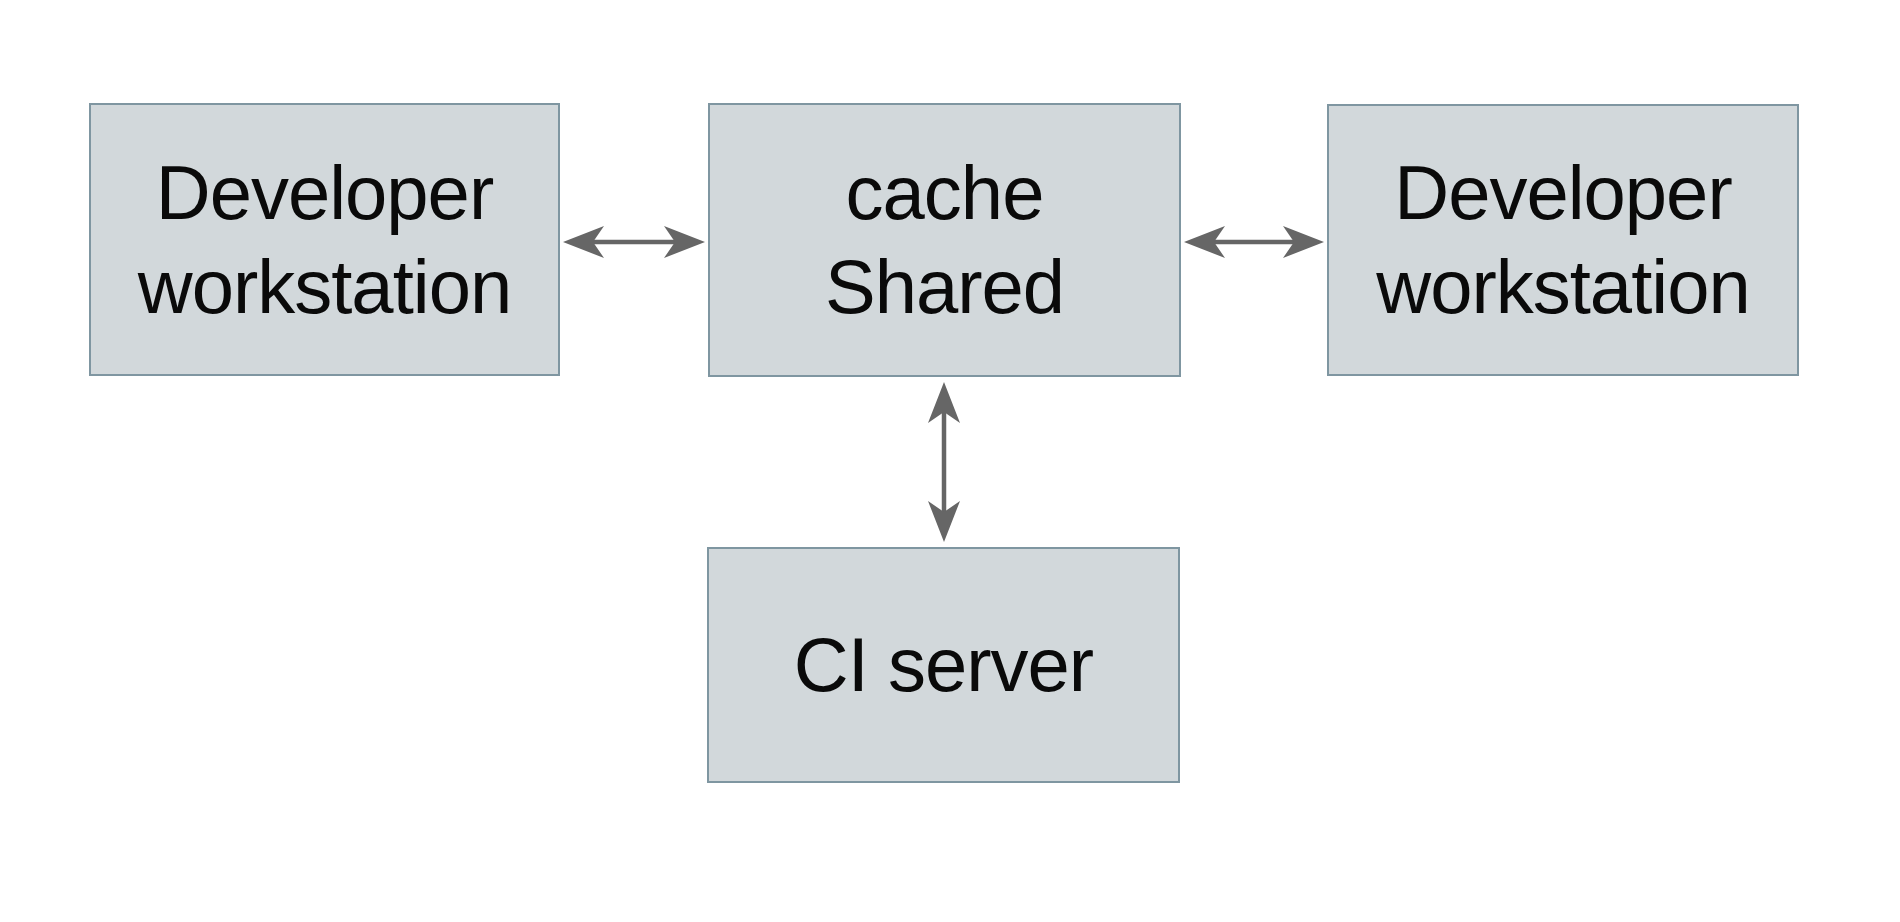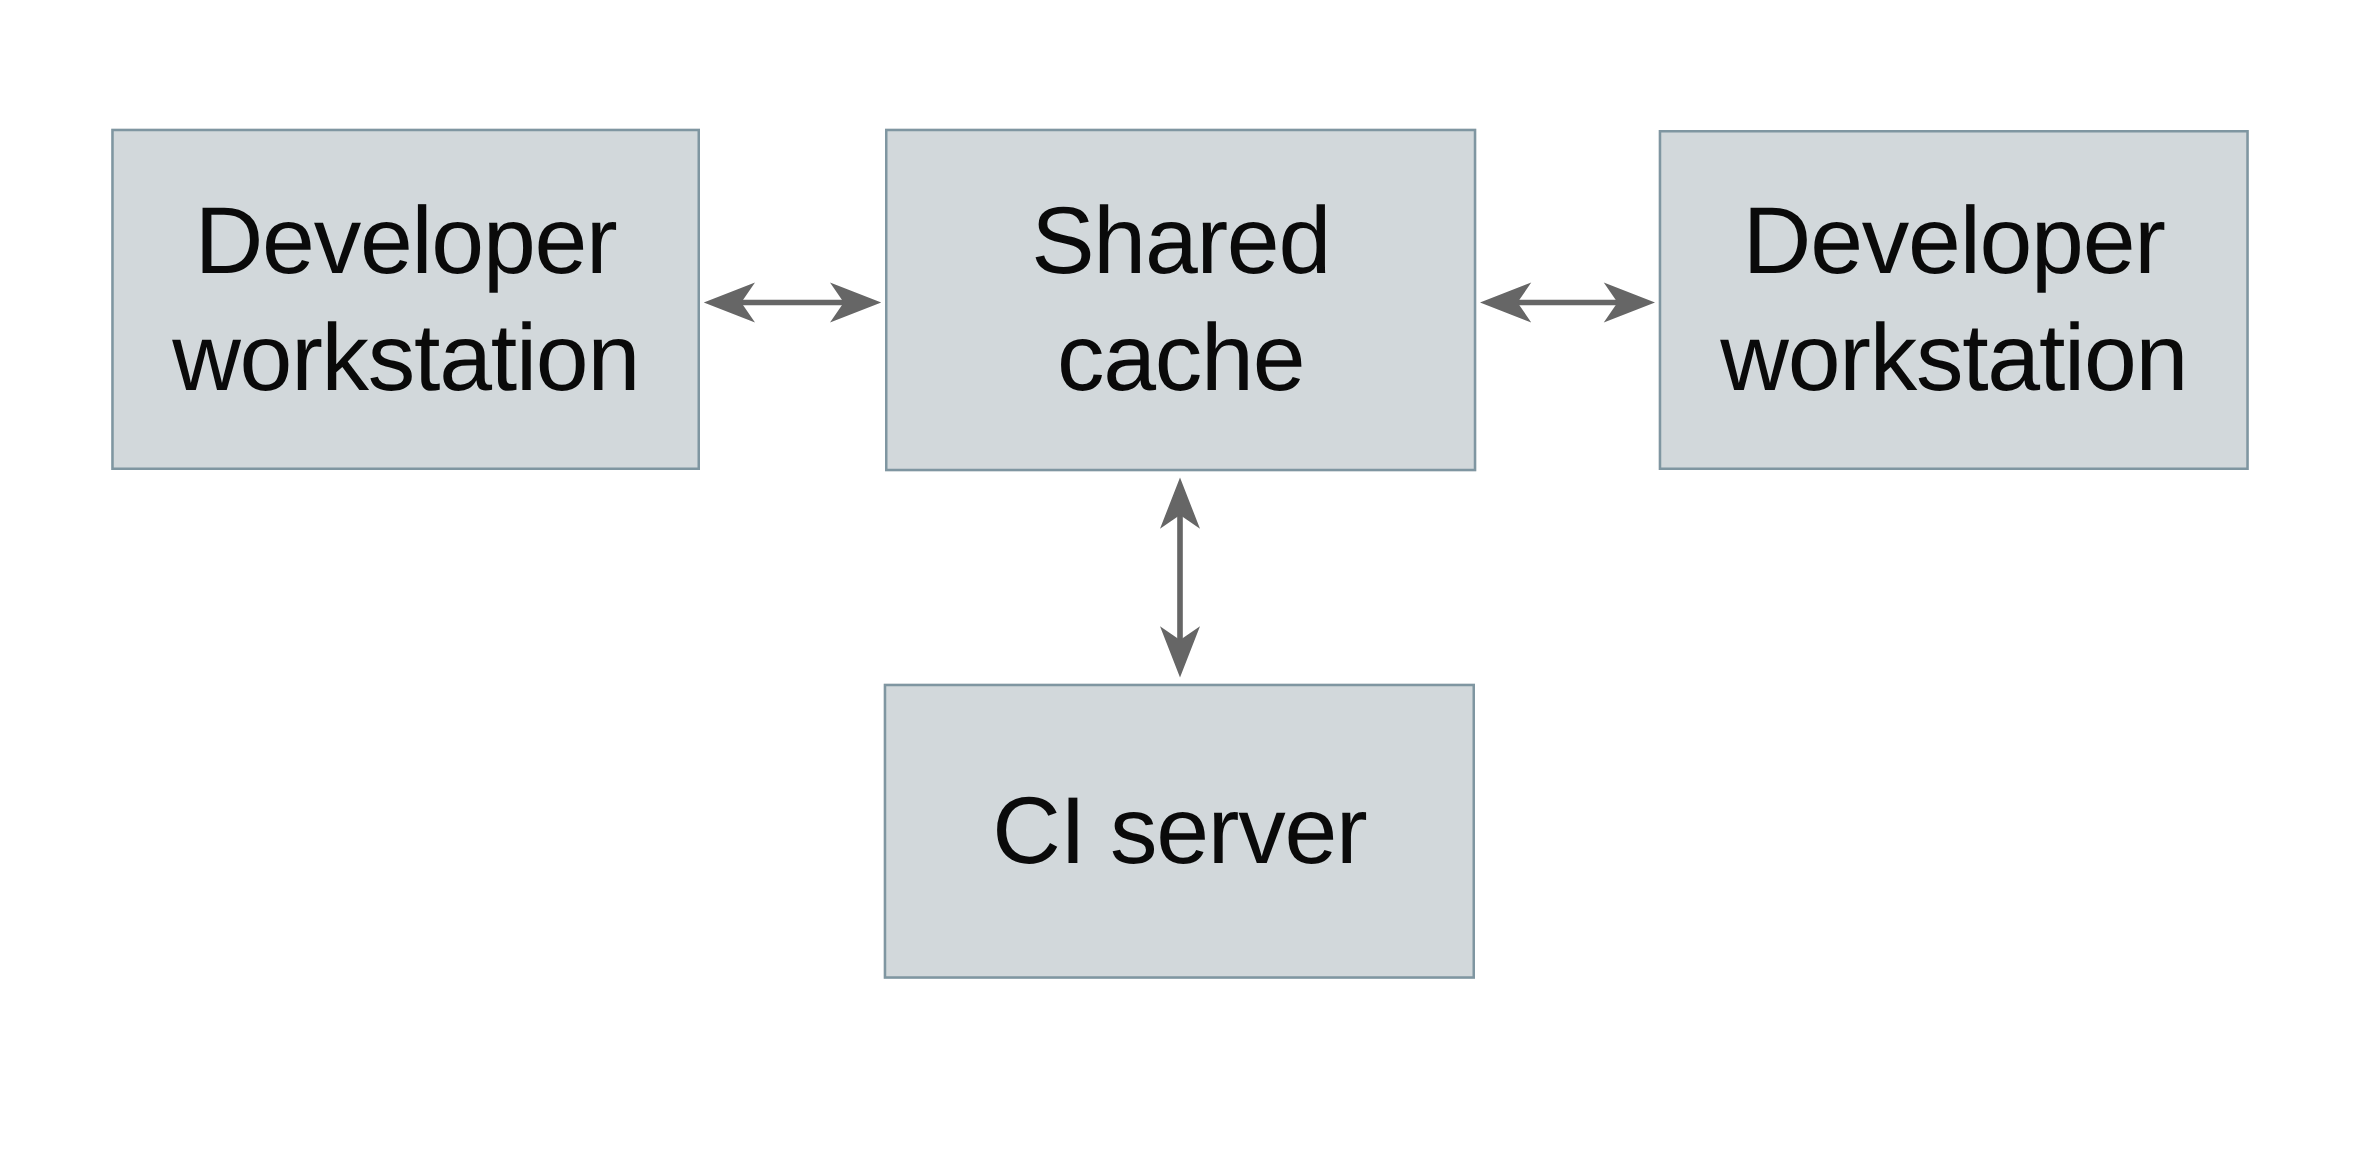--- a/index.html
+++ b/index.html
@@ -44,22 +44,22 @@
 <body>
 
 <div class="canvas">
 
   <div class="node node-dev-left">
     <span>Developer</span>
     <span>workstation</span>
   </div>
 
   <div class="node node-cache">
+    <span>cache</span>
     <span>Shared</span>
-    <span>cache</span>
   </div>
 
   <div class="node node-dev-right">
     <span>Developer</span>
     <span>workstation</span>
   </div>
 
   <div class="node node-ci">
     <span>CI server</span>
   </div>

